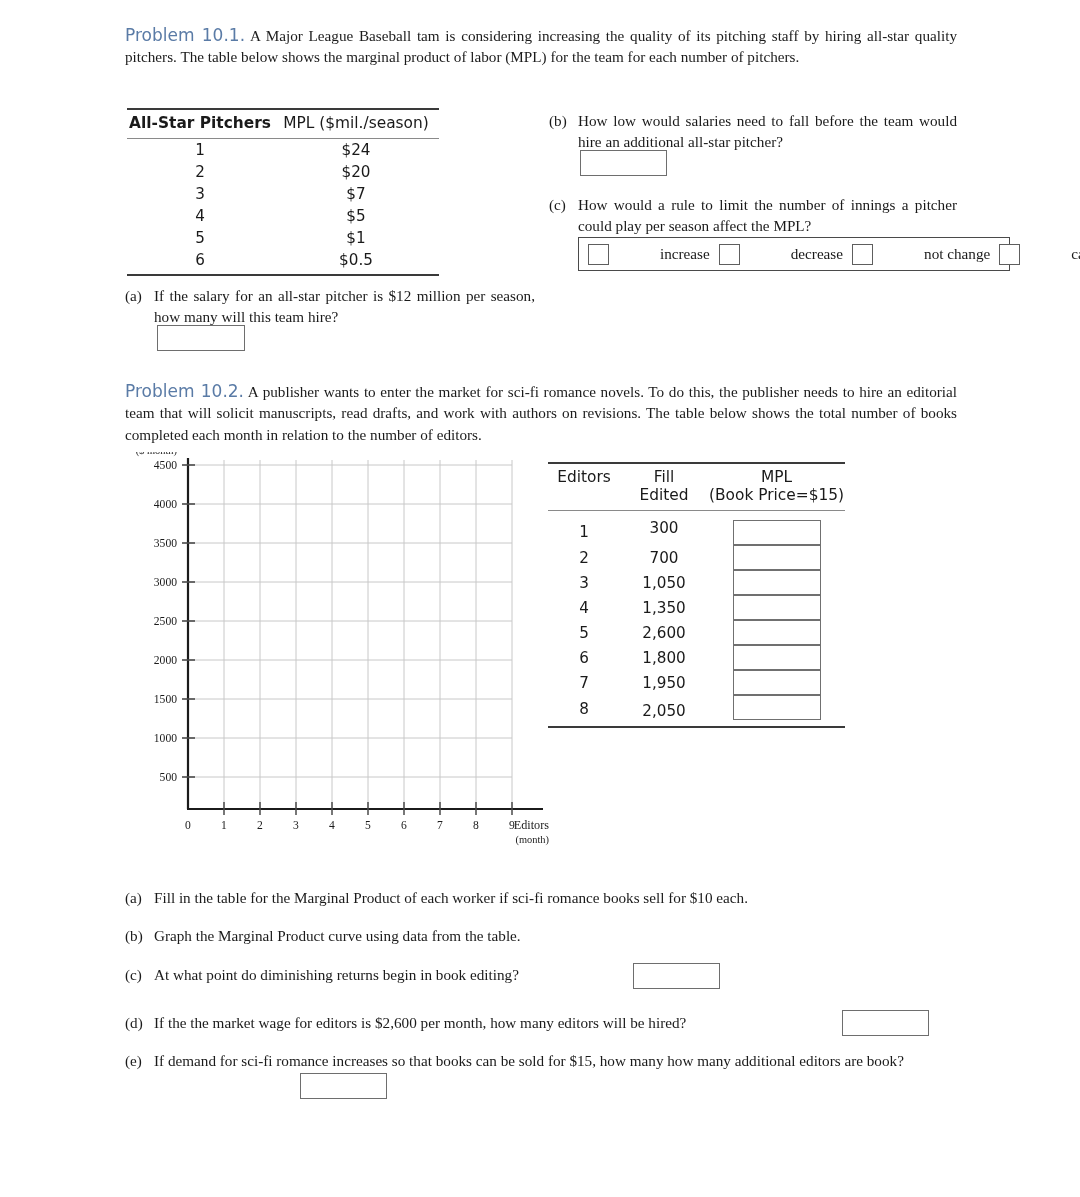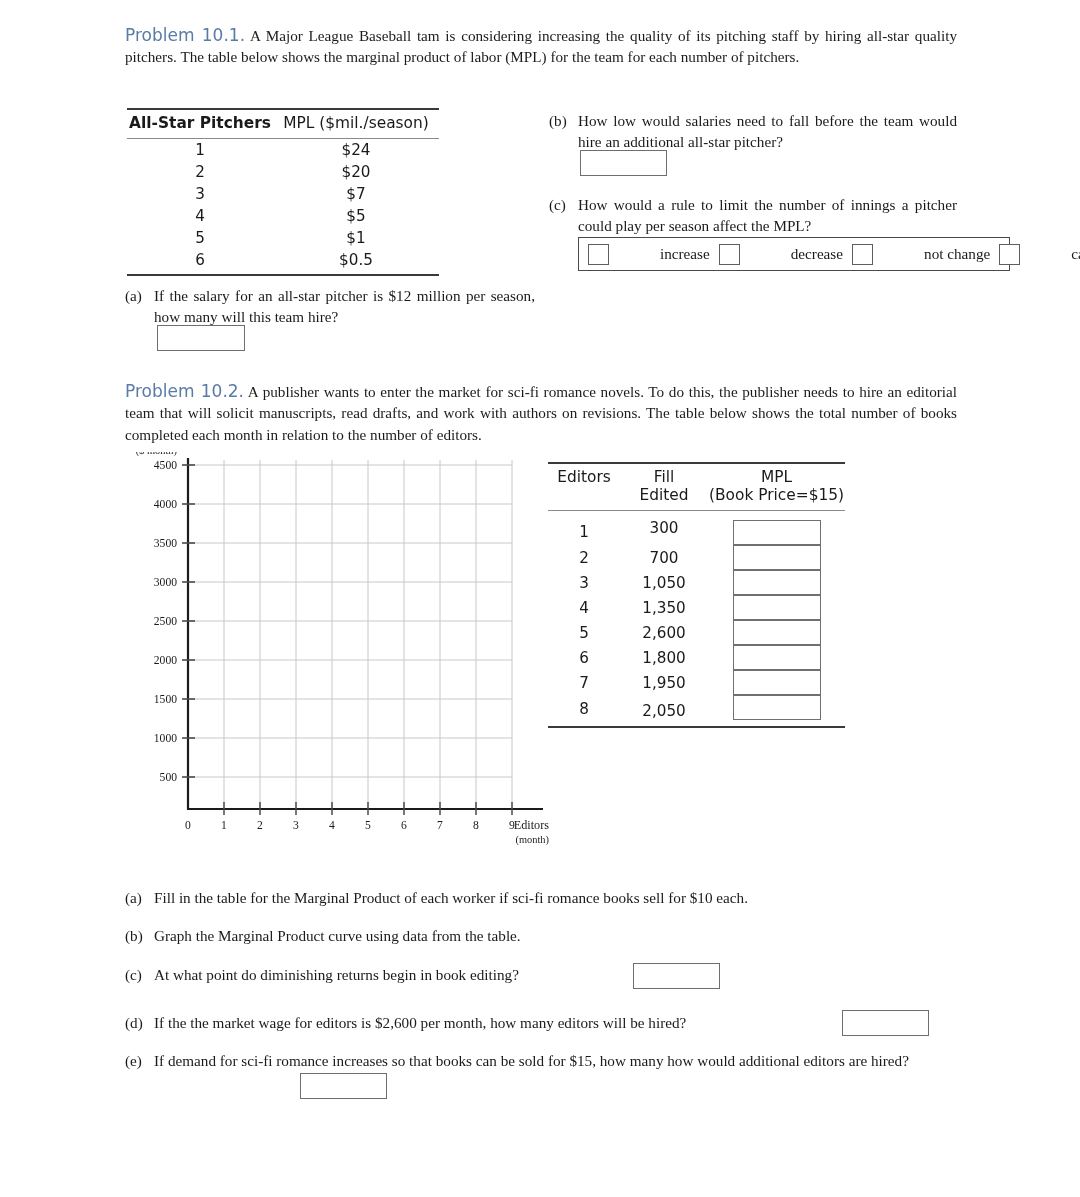--- a/index.html
+++ b/index.html
@@ -419,17 +419,17 @@
   <div class="abox" style="left:633px; top:963px; width:87px; height:26px;"></div>
 
   <div class="qitem" style="left:125px; top:1012px; width:832px;">
     <span class="qmark">(d)</span>
     <div class="qbody">If the the market wage for editors is $2,600 per month, how many editors will be hired?</div>
   </div>
   <div class="abox" style="left:842px; top:1010px; width:87px; height:26px;"></div>
 
   <div class="qitem" style="left:125px; top:1050px; width:832px;">
     <span class="qmark">(e)</span>
-    <div class="qbody">If demand for sci-fi romance increases so that books can be sold for $15, how many how would additional editors are hired?</div>
+    <div class="qbody">If demand for sci-fi romance increases so that books can be sold for $15, how many how many additional editors are book?</div>
   </div>
   <div class="abox" style="left:300px; top:1073px; width:87px; height:26px;"></div>
 
 </div>
 
 </body></html>

